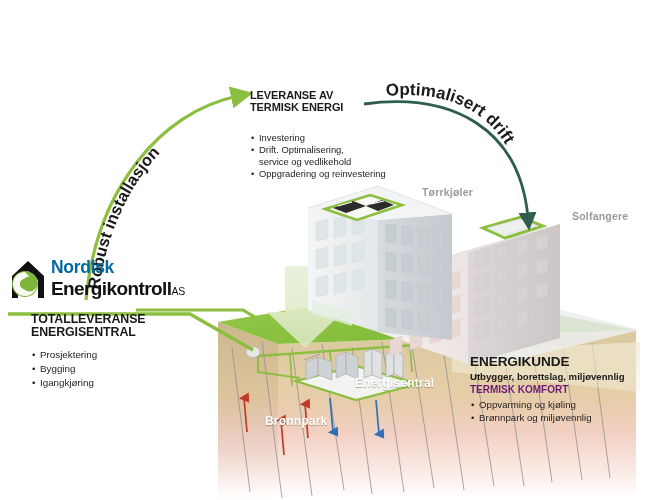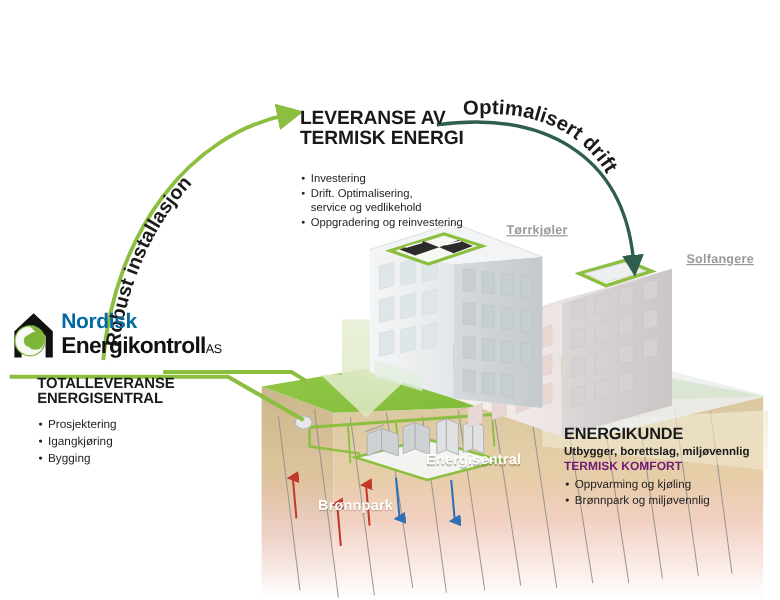--- a/index.html
+++ b/index.html
@@ -11,36 +11,36 @@
 
   
   .hd{font-weight:bold;color:#1a1a1a;line-height:1.08;letter-spacing:-0.1px;}
   .sub{font-weight:bold;color:#1a1a1a;line-height:1.15;}
   .bul{color:#232323;line-height:1.3;}
   .bul div{white-space:nowrap;}
   .bul div:before{content:"\2022";display:inline-block;width:8px;margin-left:1px;}
   .bul div.cont:before{content:"";width:8px;}
 
   #blk-top{left:250px;top:90px;width:190px;}
-  #blk-top .hd{font-size:16px;}
+  #blk-top .hd{font-size:11px;}
   #blk-top .bul{font-size:9.4px;margin-top:18px;}
 
   #blk-left{left:31px;top:313px;width:200px;}
   #blk-left .hd{font-size:12.4px;}
   #blk-left .bul{font-size:9.8px;margin-top:8px;line-height:1.45;}
 
   #blk-right{left:470px;top:355px;width:180px;}
   #blk-right .hd{font-size:13.6px;}
   #blk-right .sub{font-size:9.6px;margin-top:1px;}
   #blk-right .hd2{font-size:10px;font-weight:bold;color:#701a75;margin-top:2px;}
   #blk-right .bul{font-size:9.7px;margin-top:3px;line-height:1.42;}
 
   
   .lbl-gray{font-weight:bold;color:#9a9a9a;font-size:10.5px;letter-spacing:.2px;
-            text-shadow:0 0 2px #fff,0 0 2px #fff,0 0 3px #fff;text-decoration:underline;}
+            text-shadow:0 0 2px #fff,0 0 2px #fff,0 0 3px #fff;}
   .lbl-white{font-weight:bold;color:#ffffff;font-size:12px;letter-spacing:.2px;
              text-shadow:0 1px 1px rgba(90,70,50,.45);}
 
   
   #logo{left:8px;top:258px;width:200px;height:46px;}
   #logo .ltxt{position:absolute;left:43px;top:1px;}
   #logo .l1{font-size:17.5px;font-weight:bold;color:#0369a1;line-height:1;letter-spacing:-.3px;}
   #logo .l2{font-size:19px;font-weight:bold;color:#111;line-height:1;letter-spacing:-.6px;margin-top:2px;}
   #logo .l3{font-size:10.5px;font-weight:normal;color:#111;letter-spacing:-.2px;}
 </style>
@@ -324,22 +324,22 @@
     </div>
   </div>
 
   <div id="blk-left" class="abs">
     <div class="hd">
       <div>TOTALLEVERANSE</div>
       <div>ENERGISENTRAL</div>
     </div>
     <div class="bul">
       <div>Prosjektering</div>
+      <div>Bygging</div>
       <div>Igangkjøring</div>
-      <div>Bygging</div>
     </div>
   </div>
 
   <div id="blk-right" class="abs">
     <div class="hd">ENERGIKUNDE</div>
     <div class="sub">Utbygger, borettslag, miljøvennlig</div>
     <div class="hd2">TERMISK KOMFORT</div>
     <div class="bul">
       <div>Oppvarming og kjøling</div>
       <div>Brønnpark og miljøvennlig</div>

